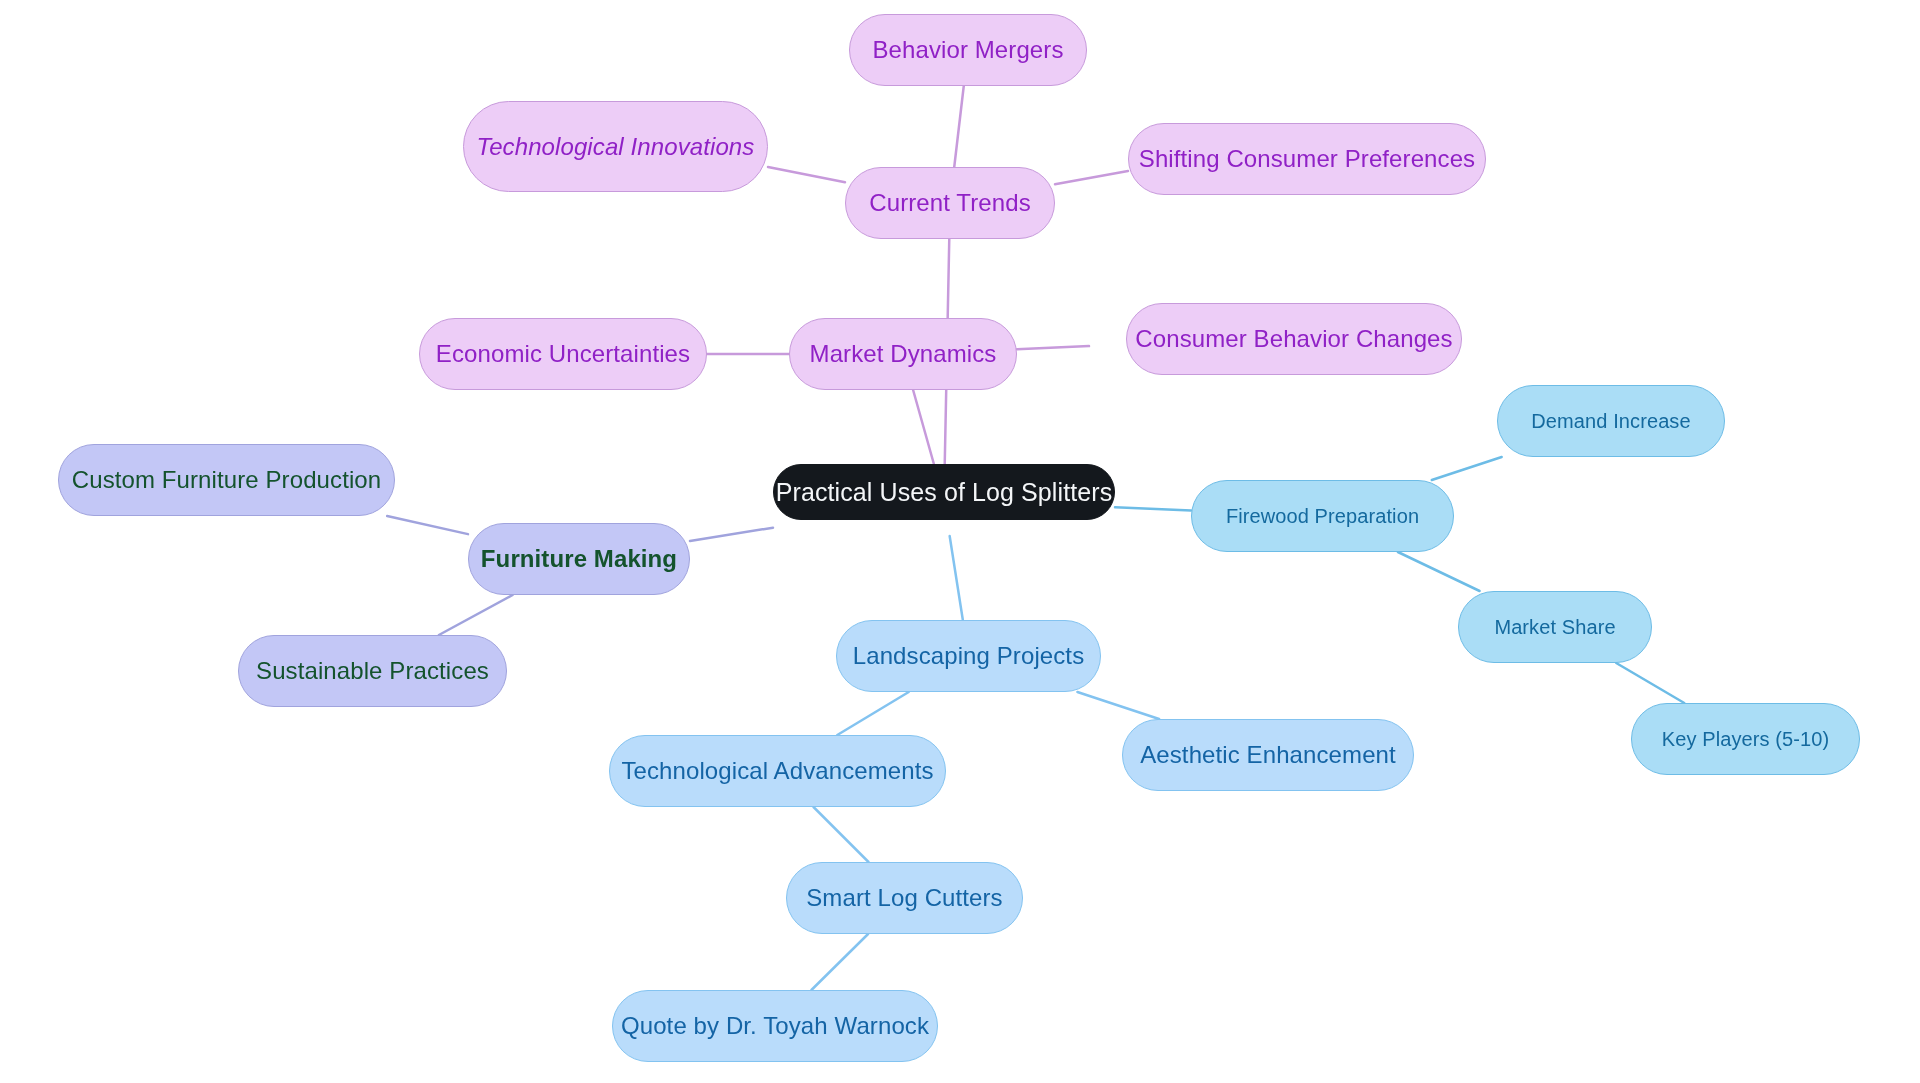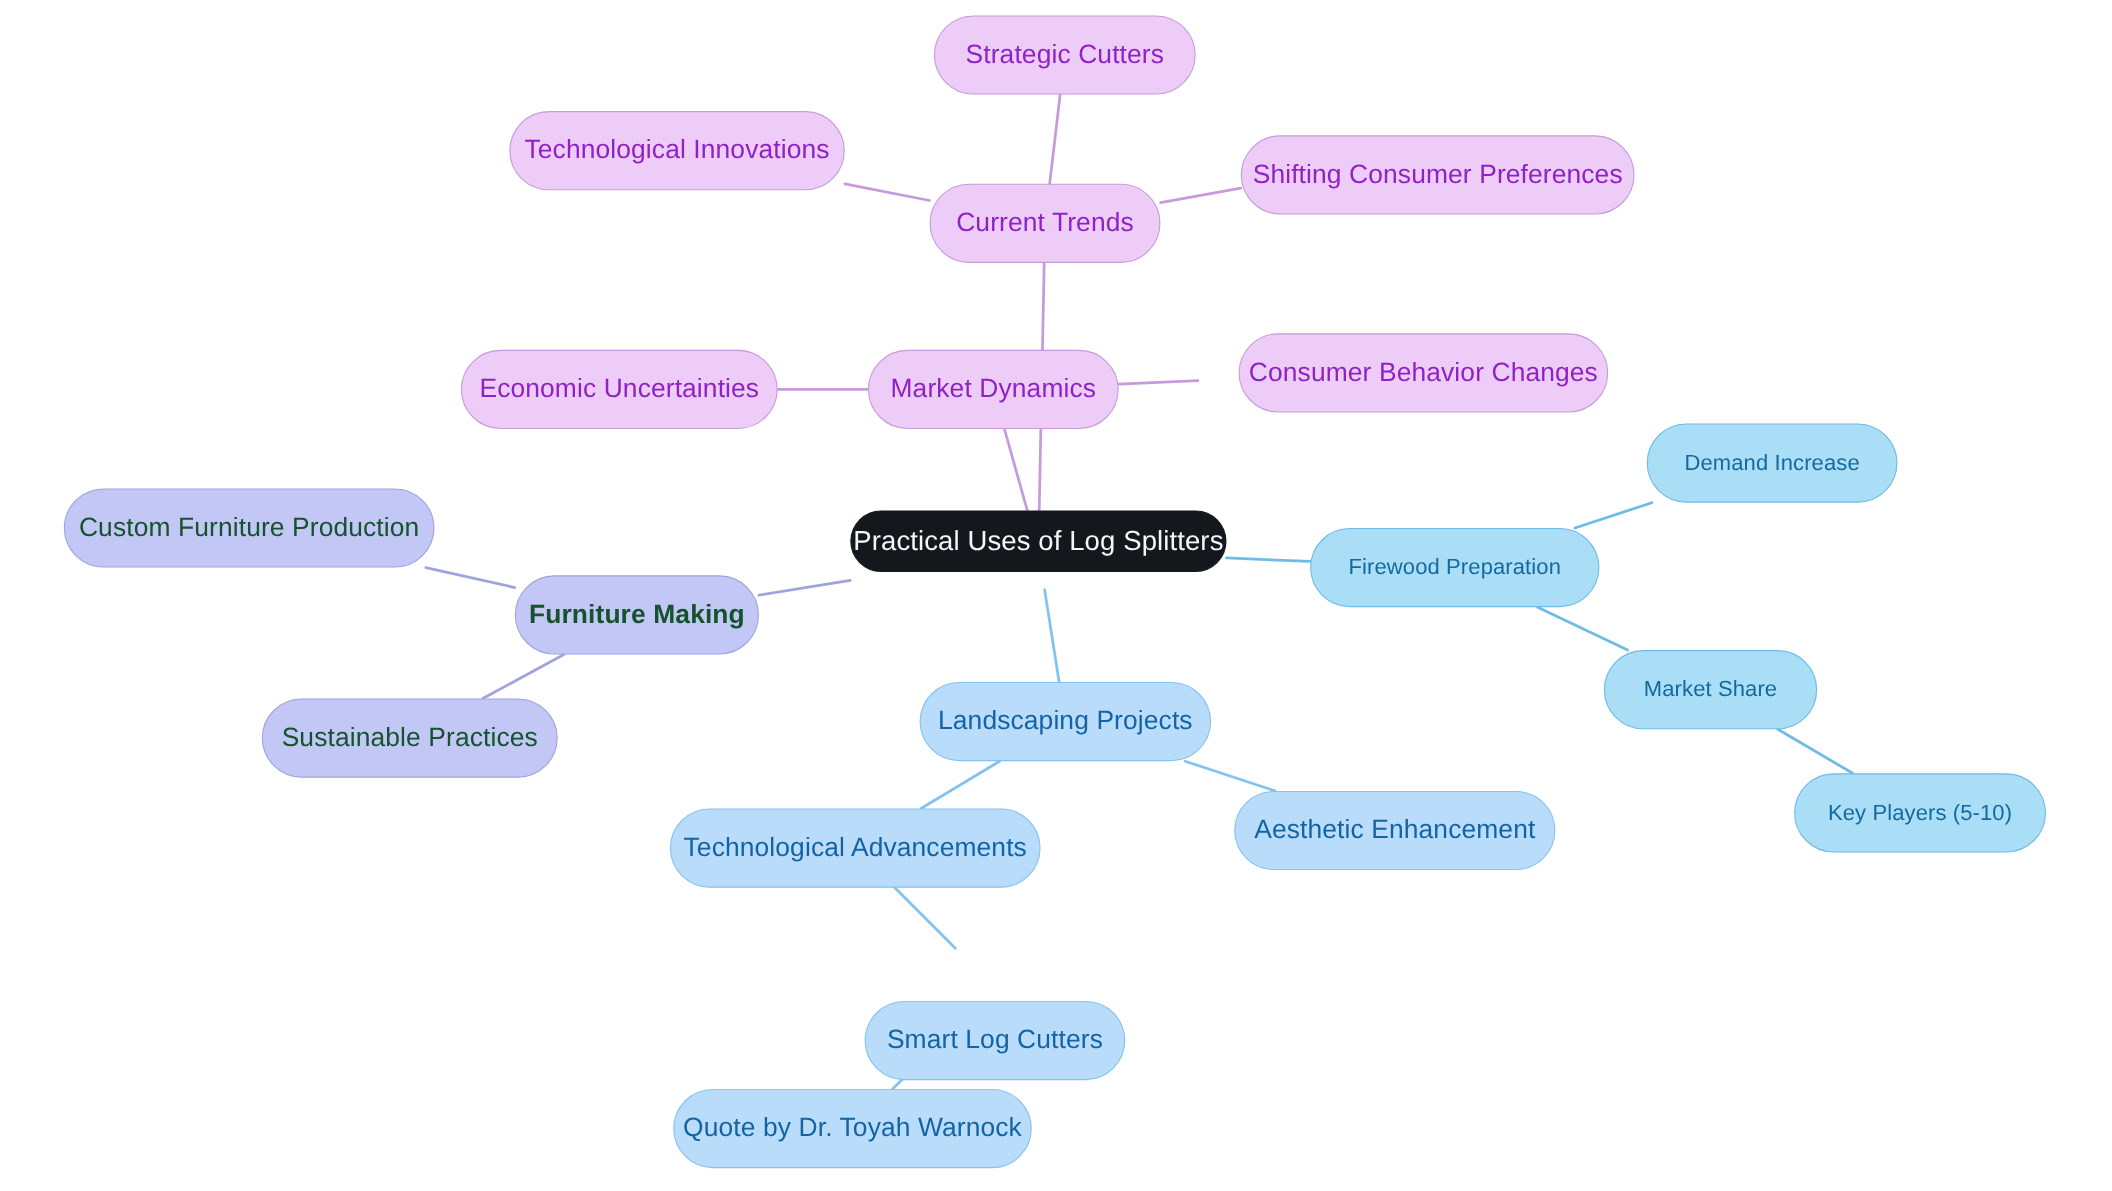--- a/index.html
+++ b/index.html
@@ -94,23 +94,23 @@
       <line x1="1077.409090909091" y1="692" x2="1159.090909090909" y2="719" stroke="#83c3f0" stroke-width="2.5" stroke-linecap="round"></line>
       <line x1="908.7086956521739" y1="692" x2="837.2913043478261" y2="735" stroke="#83c3f0" stroke-width="2.5" stroke-linecap="round"></line>
       <line x1="813.5" y1="807" x2="868.5" y2="862" stroke="#83c3f0" stroke-width="2.5" stroke-linecap="round"></line>
       <line x1="868.078125" y1="934" x2="811.421875" y2="990" stroke="#83c3f0" stroke-width="2.5" stroke-linecap="round"></line>
     </svg>
   <div id="node-layer">
       <div class="node root" style="left: 773px; top: 464px; width: 342px; height: 56px;">
         <span class="node-label">Practical Uses of Log Splitters</span>
       </div>
       <div class="node purple" style="left: 849px; top: 14px; width: 238px; height: 72px;">
-        <span class="node-label">Strategic Cutters</span>
+        <span class="node-label">Behavior Mergers</span>
       </div>
-      <div class="node purple" style="left: 463px; top: 101px; width: 305px; height: 72px;">
+      <div class="node purple" style="left: 463px; top: 101px; width: 305px; height: 91px; font-style: italic;">
         <span class="node-label">Technological Innovations</span>
       </div>
       <div class="node purple" style="left: 845px; top: 167px; width: 210px; height: 72px;">
         <span class="node-label">Current Trends</span>
       </div>
       <div class="node purple" style="left: 1128px; top: 103px; width: 358px; height: 72px; margin-top: 20px;">
         <span class="node-label">Shifting Consumer Preferences</span>
       </div>
       <div class="node purple" style="left: 419px; top: 318px; width: 288px; height: 72px;">
         <span class="node-label">Economic Uncertainties</span>
@@ -144,20 +144,20 @@
       </div>
       <div class="node sky" style="left: 836px; top: 620px; width: 265px; height: 72px;">
         <span class="node-label">Landscaping Projects</span>
       </div>
       <div class="node sky" style="left: 1122px; top: 719px; width: 292px; height: 72px;">
         <span class="node-label">Aesthetic Enhancement</span>
       </div>
       <div class="node sky" style="left: 609px; top: 735px; width: 337px; height: 72px;">
         <span class="node-label">Technological Advancements</span>
       </div>
-      <div class="node sky" style="left: 786px; top: 862px; width: 237px; height: 72px; margin-top: 48px;">
+      <div class="node sky" style="left: 786px; top: 862px; width: 237px; height: 72px;">
         <span class="node-label">Smart Log Cutters</span>
       </div>
       <div class="node sky" style="left: 612px; top: 990px; width: 326px; height: 72px;">
         <span class="node-label">Quote by Dr. Toyah Warnock</span>
       </div>
     </div>
 </div>
 
 </body></html>

